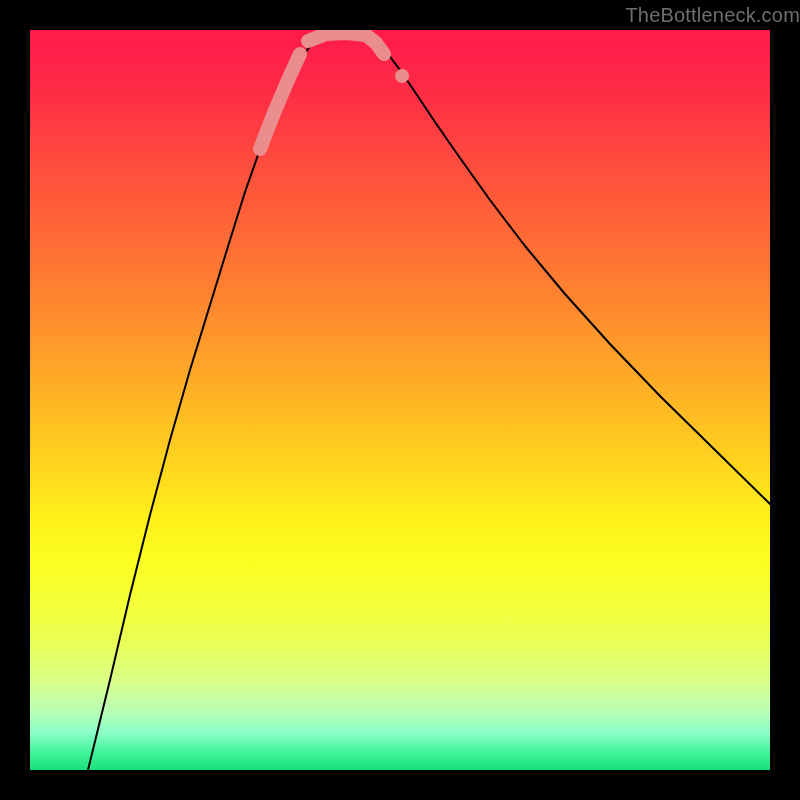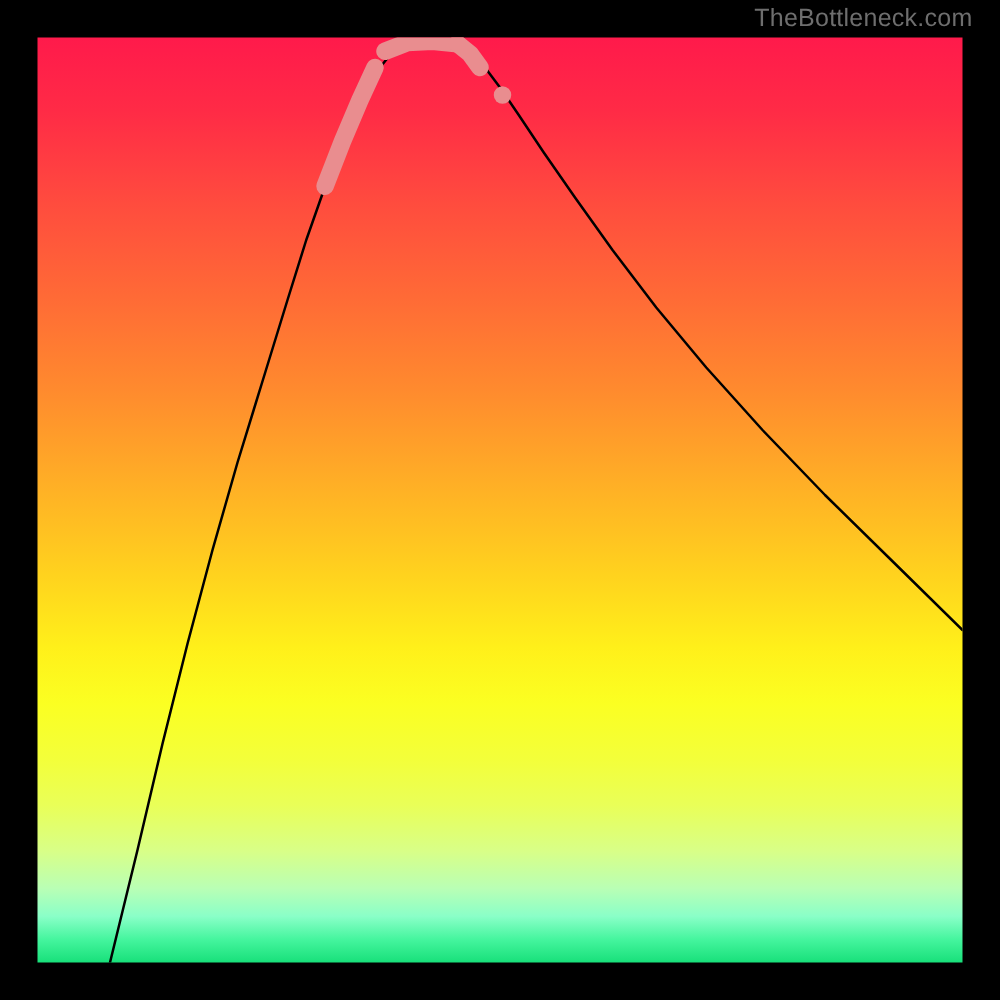--- a/index.html
+++ b/index.html
@@ -32,21 +32,21 @@
       #d8ff88 88%,
       #b9ffb5 92%,
       #8affc8 95%,
       #45f59e 97.5%,
       #18e07a 100%
     );
   }
   .watermark {
     position: absolute;
     top: 4px;
-    right: 22px;
+    right: 0;
     color: #6e6e6e;
     font-size: 20px;
     font-weight: 500;
     letter-spacing: 0.2px;
     user-select: none;
   }
   svg.curves {
     position: absolute;
     left: 0;
     top: 0;

